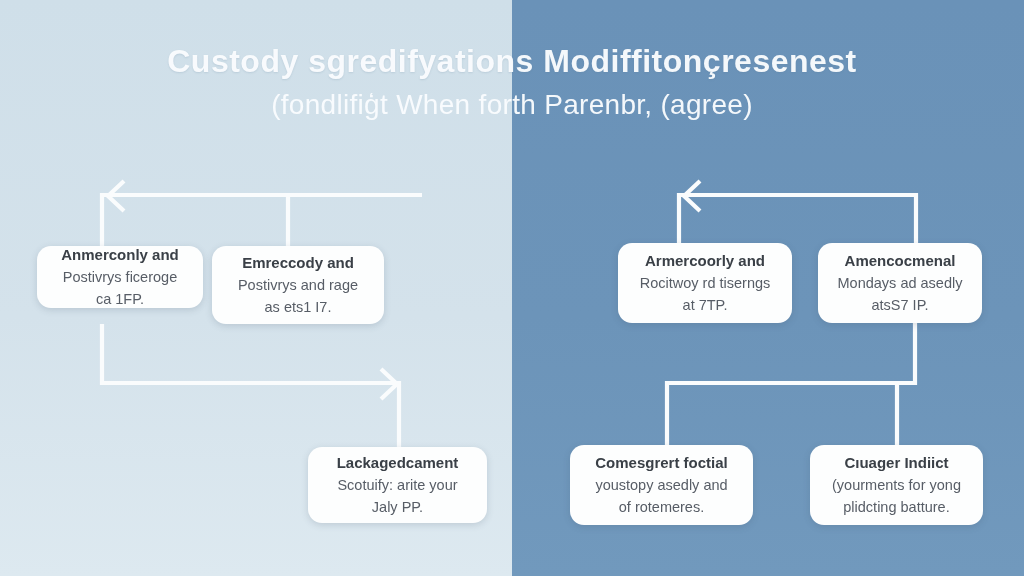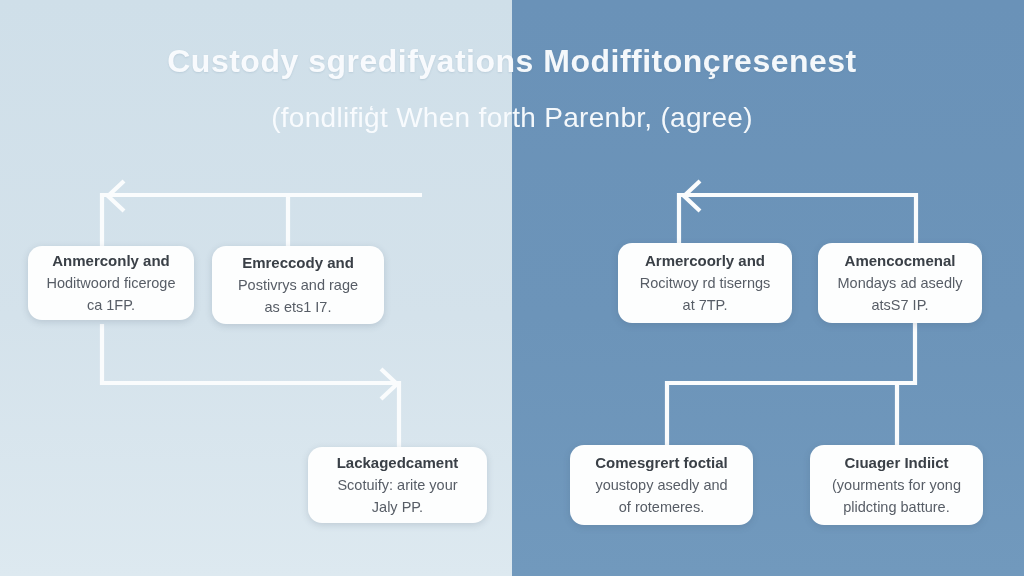--- a/index.html
+++ b/index.html
@@ -18,21 +18,21 @@
   }
   .header{
     position:absolute;left:0;top:40px;width:1024px;text-align:center;
     color:rgba(250,252,254,0.96);
   }
   .title{
     font-size:32px;font-weight:bold;letter-spacing:0.5px;line-height:42px;
     text-shadow:0 1px 2px rgba(90,120,150,0.18);
   }
   .subtitle{
-    font-size:28px;font-weight:normal;letter-spacing:0.3px;margin-top:18px;
+    font-size:28px;font-weight:normal;letter-spacing:0.3px;margin-top:5px;
     line-height:36px;
   }
   svg.connectors{position:absolute;left:0;top:0;pointer-events:none;}
   .box{
     position:absolute;background:#fdfefe;border-radius:14px;
     box-shadow:0 2px 7px rgba(60,80,100,0.18);
     display:flex;flex-direction:column;justify-content:center;align-items:center;
     text-align:center;padding:6px 8px;box-sizing:border-box;
   }
   .box .l1{font-size:15px;font-weight:bold;color:#3a4047;line-height:22px;}
@@ -61,23 +61,23 @@
       <polyline points="381,369 397,384 381,399"></polyline>
 
       <polyline points="679,243 679,195 916,195 916,243"></polyline>
       <polyline points="700,181 684,196 700,211"></polyline>
 
       <polyline points="915,322 915,383 667,383 667,445"></polyline>
       <line x1="897" y1="383" x2="897" y2="445"></line>
     </g>
   </svg>
 
-  <div class="box" style="left:28px;top:246px;width:166px;height:74px;">
+  <div class="box" style="left:37px;top:246px;width:166px;height:62px;">
     <div class="l1">Anmerconly and</div>
-    <div class="l2">Hoditwoord ficeroge</div>
+    <div class="l2">Postivrys ficeroge</div>
     <div class="l3">ca 1FP.</div>
   </div>
 
   <div class="box" style="left:212px;top:246px;width:172px;height:78px;">
     <div class="l1">Emreccody and</div>
     <div class="l2">Postivrys and rage</div>
     <div class="l3">as ets1 I7.</div>
   </div>
 
   <div class="box" style="left:618px;top:243px;width:174px;height:80px;">

